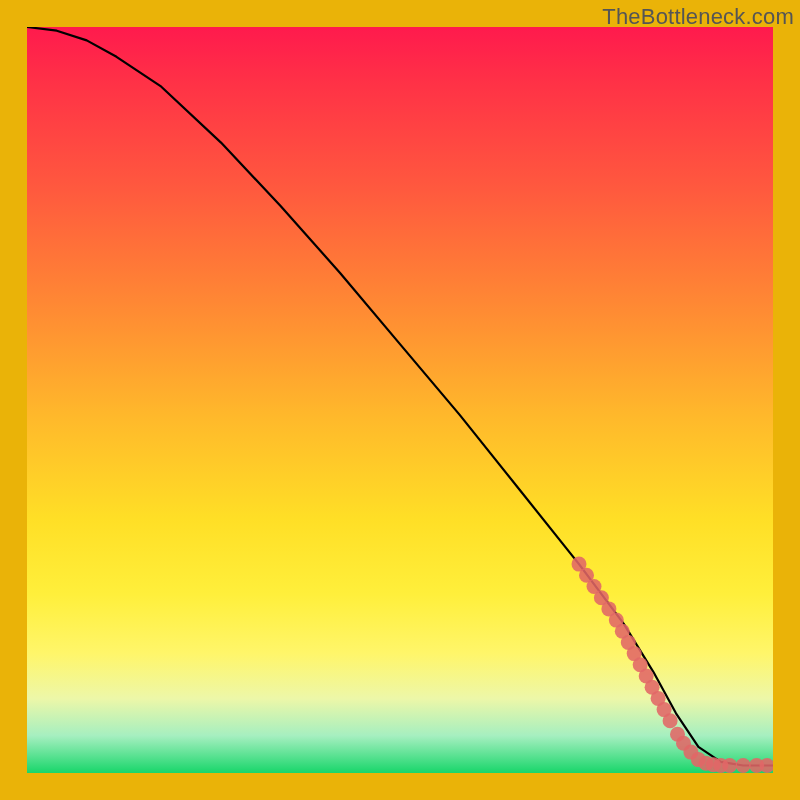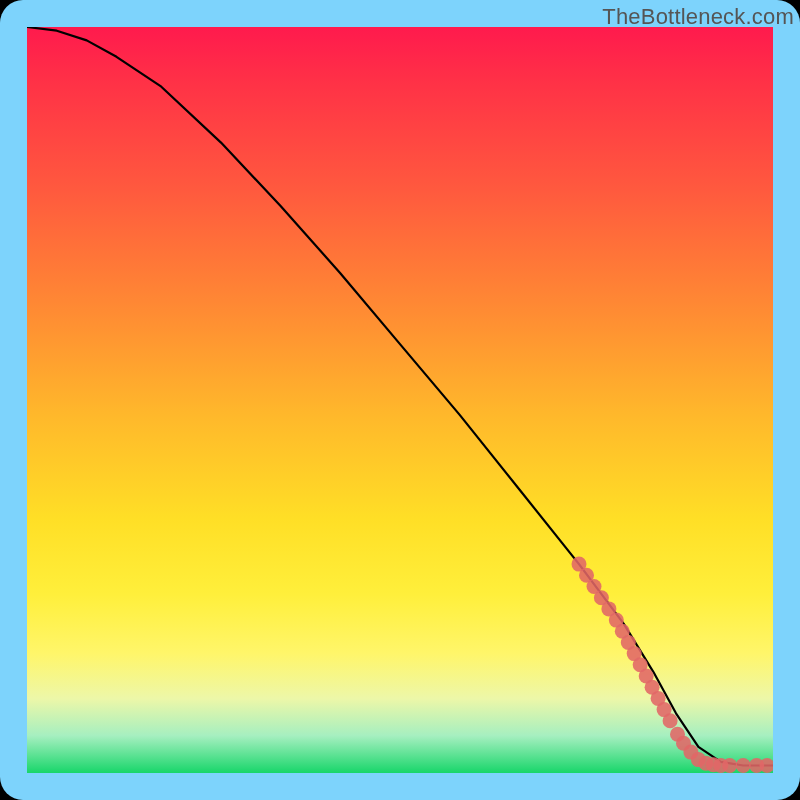--- a/index.html
+++ b/index.html
@@ -10,22 +10,21 @@
     background: #000;
     overflow: hidden;
     font-family: Arial, Helvetica, sans-serif;
   }
   .frame {
     position: absolute;
     left: 0;
     top: 0;
     width: 800px;
     height: 800px;
-    background: #7dd3fc;
-    border-radius: 23px;
+    background: #eab308;
   }
   .plot {
     position: absolute;
     left: 27px;
     top: 27px;
     width: 746px;
     height: 746px;
     overflow: hidden;
   }
   .gradient {

